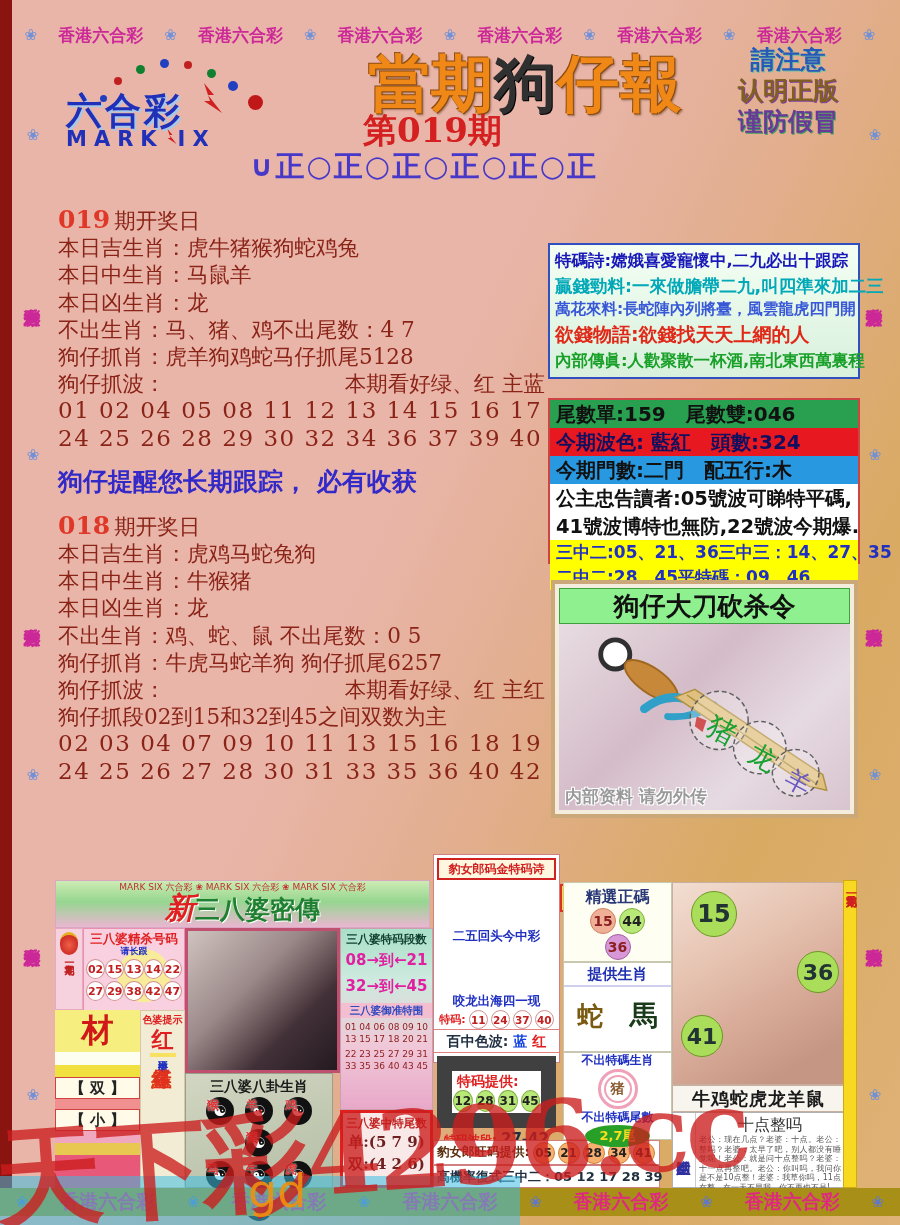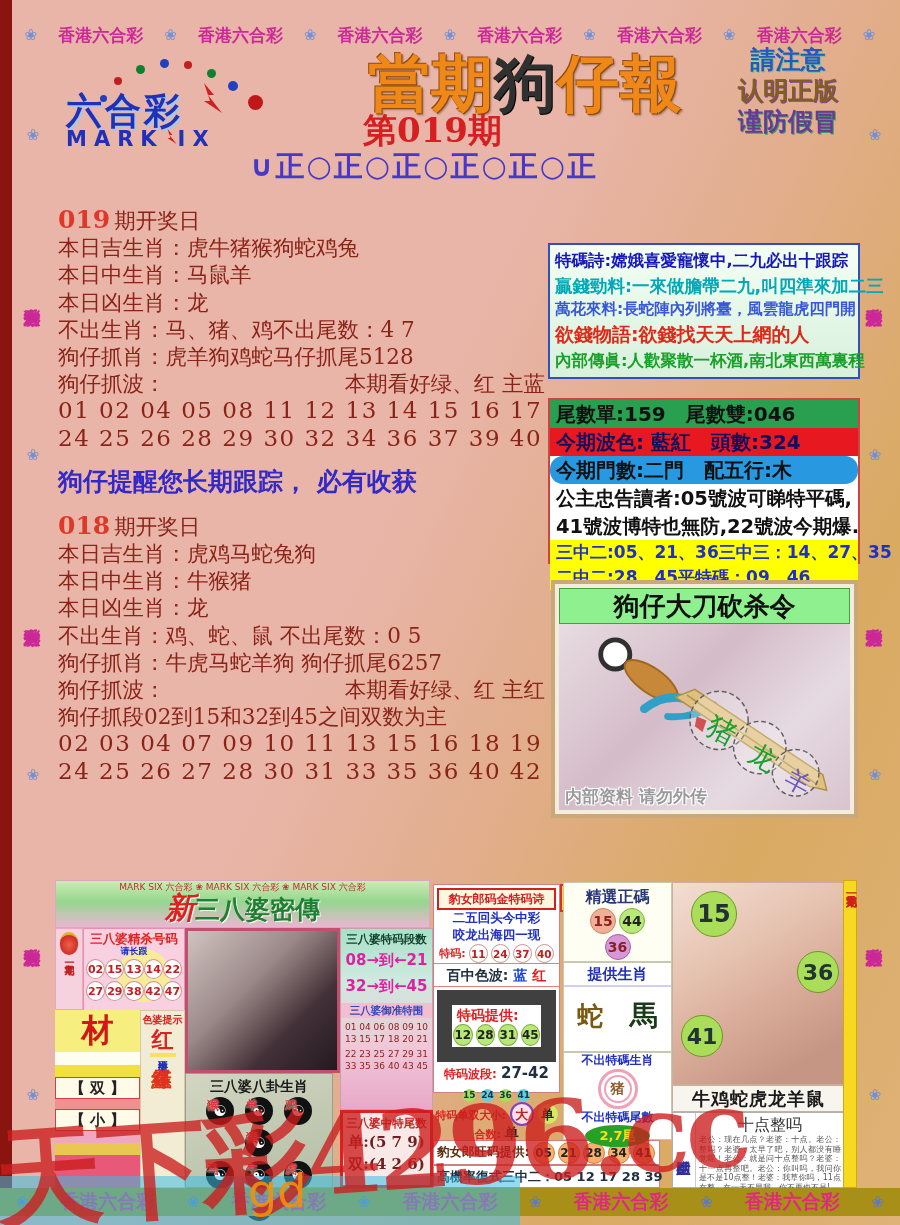--- a/index.html
+++ b/index.html
@@ -46,21 +46,21 @@
   .tips-box div{white-space:nowrap;font-weight:bold;}
   .tr1{font-size:16.5px;color:#1818b8;}
   .tr2{font-size:17.5px;color:#00a8b8;}
   .tr3{font-size:15.5px;color:#3858d8;}
   .tr4{font-size:19px;color:#e02818;}
   .tr5{font-size:16.5px;color:#18a028;}
   .bands-box{left:548px;top:398px;width:312px;height:166px;border:2px solid #cc4444;box-sizing:border-box;background:#fff;}
   .band{display:flex;align-items:center;padding-left:6px;font-weight:bold;white-space:nowrap;}
   .bgreen{height:28px;background:#28a050;color:#111;font-size:20px;}
   .bred{height:28px;background:#e81820;color:#101060;font-size:20px;}
-  .bblue{height:28px;background:#2898e0;color:#111;font-size:20px;border-radius:13px;}
+  .bblue{height:28px;background:#2898e0;color:#111;font-size:20px;}
   .bwhite{height:28px;background:#fff;color:#111;font-size:19.5px;}
   .byellow{height:25px;background:#ffff00;color:#2030c0;font-size:17px;}
   
   .knife-box{left:551px;top:580px;width:307px;height:238px;box-sizing:border-box;border:4px solid #caa87a;background:#f4ecdc;padding:4px;}
   .knife-head{height:34px;background:#8ef08e;border:1px solid #40a040;display:flex;align-items:center;justify-content:center;
     font-size:26px;font-weight:bold;color:#111;font-family:"DejaVu Serif",serif;}
   .knife-art{position:relative;height:186px;background:linear-gradient(135deg,#e8dce2,#d4bcc8 40%,#e6dae2 70%,#d8c4ce);}
   .knife-footer{position:absolute;left:6px;bottom:2px;font-size:17px;font-weight:bold;color:#9a9a9a;
     text-shadow:1px 1px 0 #fff,-1px -1px 0 #fff,1px -1px 0 #fff,-1px 1px 0 #fff;}
   
@@ -110,23 +110,23 @@
   .coin .zc{position:absolute;left:1px;top:0px;color:#e03030;font-size:12px;font-weight:bold;text-shadow:0 0 2px #fff;}
   .zhongte{left:340px;top:1110px;width:93px;height:78px;background:#f8e8e8;border:3px solid #e02020;text-align:center;}
   .zhongte-title{font-size:11.5px;font-weight:bold;color:#c02020;line-height:15px;padding-top:3px;}
   .zhongte-line{font-size:15px;font-weight:bold;color:#702020;line-height:22px;font-family:"DejaVu Serif",serif;}
   .duanshu{left:340px;top:928px;width:93px;height:182px;border:1px solid #c8a0b0;text-align:center;
     background:linear-gradient(180deg,#a8e0c8,#cdeade 28%,#f0c8d8 65%,#e8a8c8);}
   .duanshu-title{font-size:11.5px;font-weight:bold;color:#104030;line-height:15px;padding-top:3px;}
   .duanshu-seg{font-size:15px;font-weight:bold;color:#e020a0;line-height:26px;}
   .duanshu-sub{font-size:10.5px;font-weight:bold;color:#3048c0;background:#f2bed0;line-height:15px;margin-top:4px;}
   .duanshu-nums{font-size:9px;color:#902020;line-height:12px;margin-top:3px;}
-  .leopard{left:433px;top:884px;width:127px;height:209px;background:#fff;border:1px solid #d08080;text-align:center;}
+  .leopard{left:433px;top:854px;width:127px;height:209px;background:#fff;border:1px solid #d08080;text-align:center;}
   .leo-head{margin:3px 3px 0 3px;border:2px solid #d02020;background:#fff6e0;font-size:12px;font-weight:bold;color:#d02020;line-height:18px;white-space:nowrap;}
-  .leo-poem{font-size:12.5px;font-weight:bold;color:#2030c0;line-height:17px;font-family:Liberation Serif, serif;}
+  .leo-poem{font-size:12.5px;font-weight:bold;color:#2030c0;line-height:17px;font-family:Liberation Serif, serif;margin-top:48px;}
   .leo-row{display:flex;align-items:center;justify-content:center;gap:3px;}
   .leo-lab{font-size:11px;font-weight:bold;color:#e02020;white-space:nowrap;}
   .leo-sebo{border-top:1px solid #e08080;border-bottom:1px solid #e08080;margin-top:0;line-height:22px;
     font-size:14px;font-weight:bold;color:#203040;}
   .leo-tg{margin:3px;background:#404040;padding:15px;}
   .leo-tg-in{background:#fff;padding:1px;}
   .leo-tg-lab{font-size:14px;font-weight:bold;color:#e02020;line-height:18px;text-align:left;padding-left:4px;}
   .leo-bd{font-size:12px;font-weight:bold;color:#e02020;line-height:17px;}
   .leo-bd b{color:#203040;font-size:15px;}
   .minib{display:inline-block;width:13px;height:13px;border-radius:50%;font-size:9px;line-height:13px;font-weight:bold;color:#234;}

